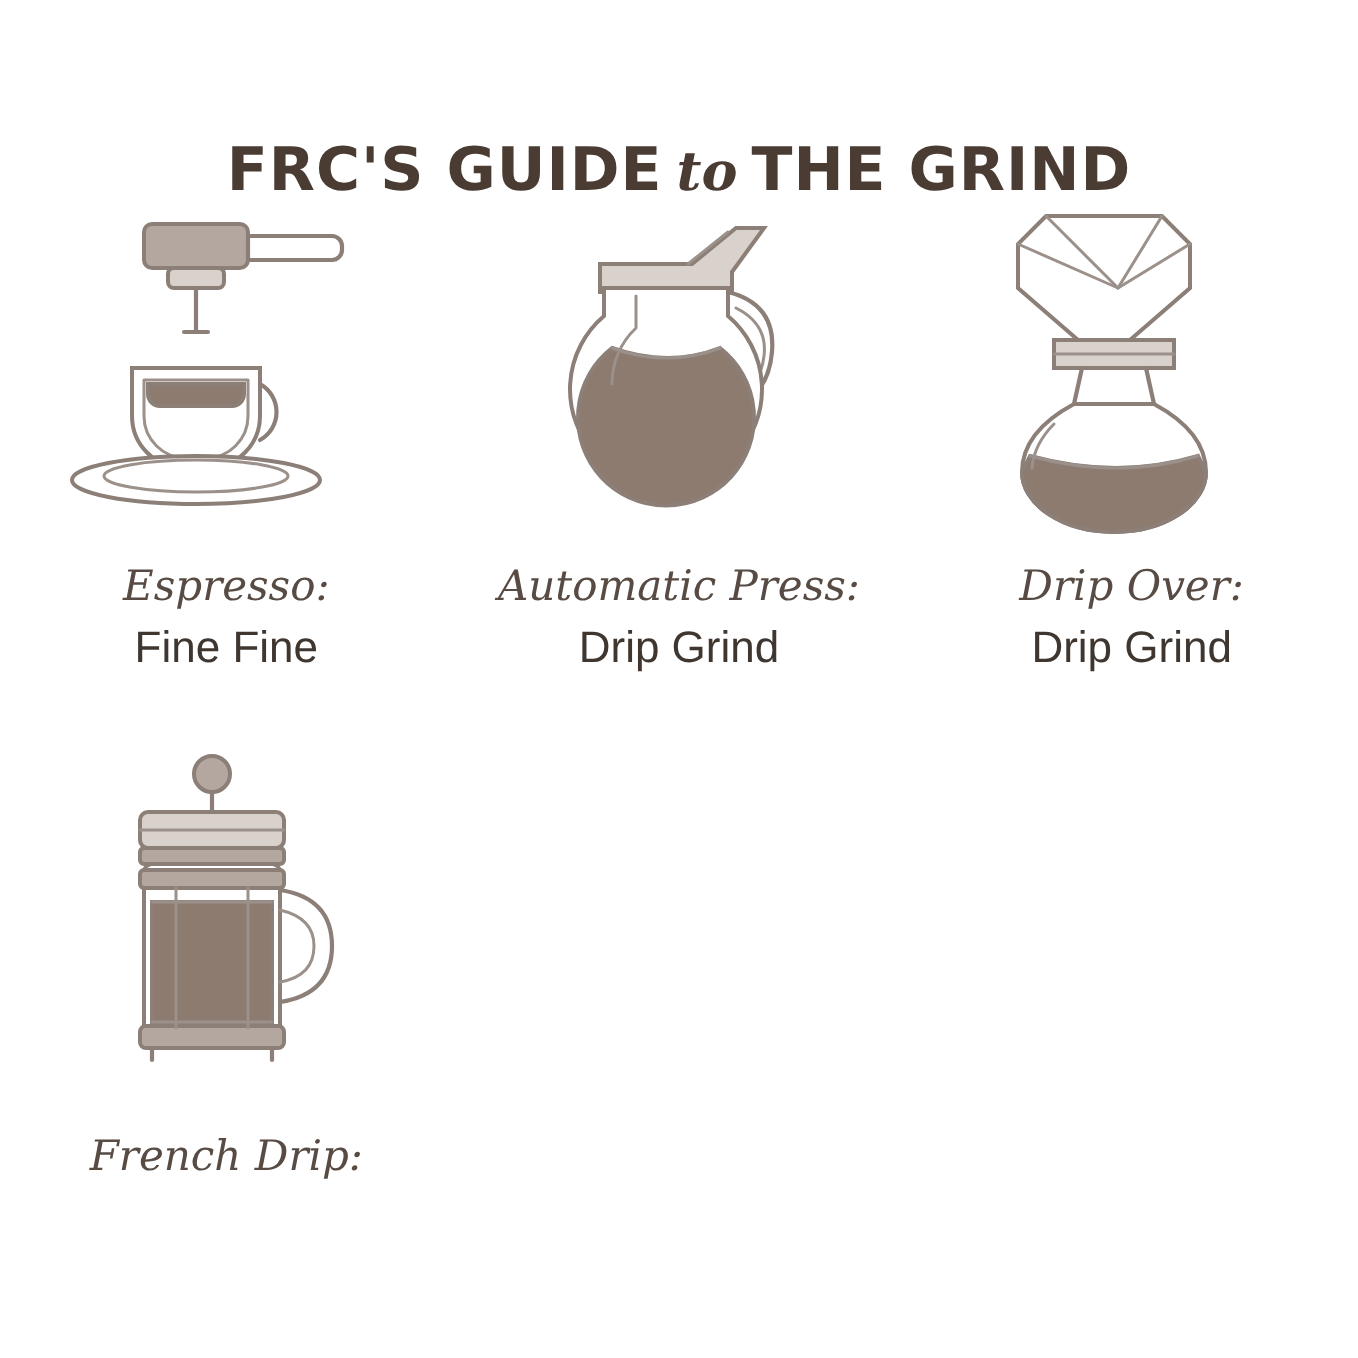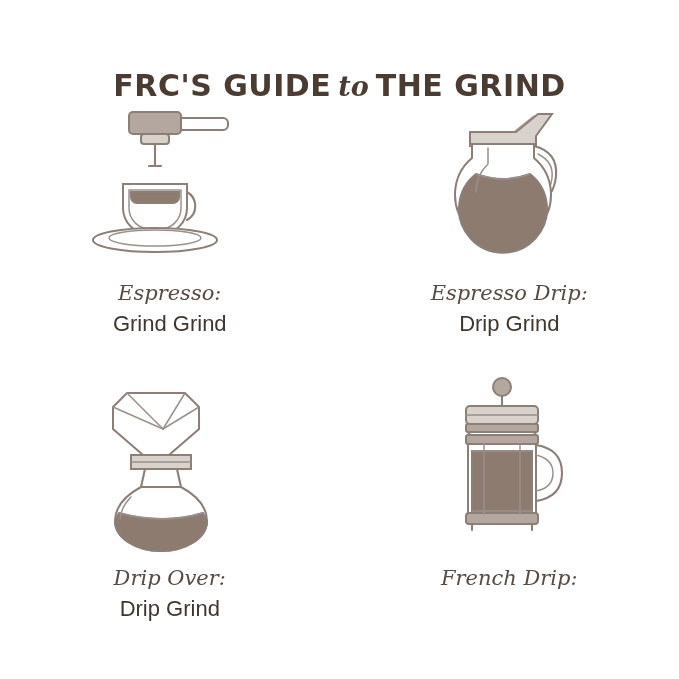--- a/index.html
+++ b/index.html
@@ -55,21 +55,21 @@
   }
 
   
   .grid {
     position: absolute;
     top: 88px;
     left: 0;
     width: 679px;
     height: 570px;
     display: grid;
-    grid-template-columns: 1fr 1fr;
+    grid-template-columns: 1fr 1fr 1fr;
     grid-template-rows: 1fr 1fr;
   }
   .cell {
     position: relative;
     display: flex;
     flex-direction: column;
     align-items: center;
     justify-content: flex-start;
   }
   .art {
@@ -132,21 +132,21 @@
           <path class="fill-coffee" d="M56 104 h48 v5 a6 6 0 0 1 -6 6 h-36 a6 6 0 0 1 -6 -6 z" stroke="none"></path>
 
           <path class="ln" d="M112 104 a16 16 0 0 1 0 28"></path>
 
           <ellipse class="fill-white" cx="80" cy="152" rx="62" ry="12"></ellipse>
           <ellipse class="ln-thin" cx="80" cy="150" rx="46" ry="8"></ellipse>
         </svg>
       </div>
       <div class="caption">
         <span class="cap-title">Espresso:</span>
-        <span class="cap-sub">Grind Grind</span>
+        <span class="cap-sub">Fine Fine</span>
       </div>
     </div>
 
     <div class="cell">
       <div class="art">
         <svg width="190" height="180" viewBox="0 0 190 180" aria-hidden="true">
 
           <path class="fill-light" d="M56 44 h46 l22 -18 h14 l-16 22 v10 h-66 z"></path>
           <path class="ln-thin" d="M100 44 l20 -16"></path>
 
@@ -155,21 +155,21 @@
 
           <path class="fill-white" d="M58 56 h62 v14 a48 48 0 1 1 -62 0 z"></path>
 
           <path class="fill-coffee" d="M62 86 q28 10 54 0 a44 44 0 1 1 -54 0 z" stroke="none"></path>
           <path class="ln-thin" d="M62 86 q28 10 54 0"></path>
 
           <path class="ln-thin" d="M74 60 v16 a38 38 0 0 0 -12 28" stroke="#ffffff" stroke-width="3"></path>
         </svg>
       </div>
       <div class="caption">
-        <span class="cap-title">Espresso Drip:</span>
+        <span class="cap-title">Automatic Press:</span>
         <span class="cap-sub">Drip Grind</span>
       </div>
     </div>
 
     <div class="cell">
       <div class="art">
         <svg width="190" height="180" viewBox="0 0 190 180" aria-hidden="true">
 
           <path class="fill-white" d="M52 20 h58 l14 14 v22 l-30 26 h-26 l-30 -26 v-22 z"></path>
           <path class="ln-thin" d="M52 20 l36 36 l22 -36"></path>

